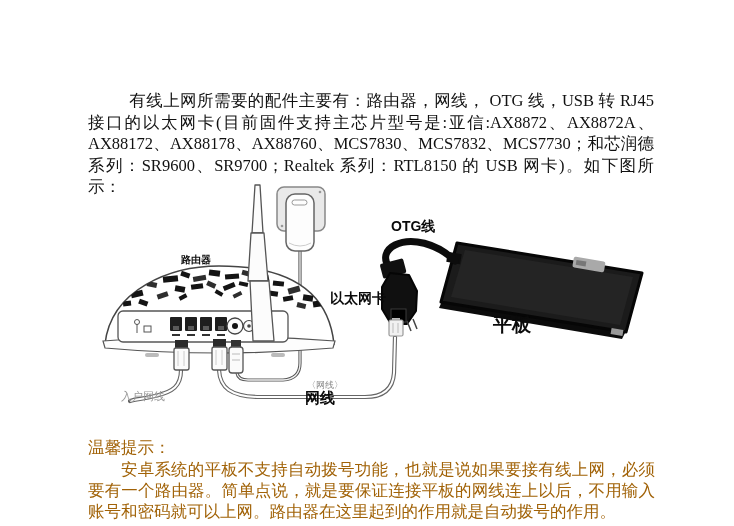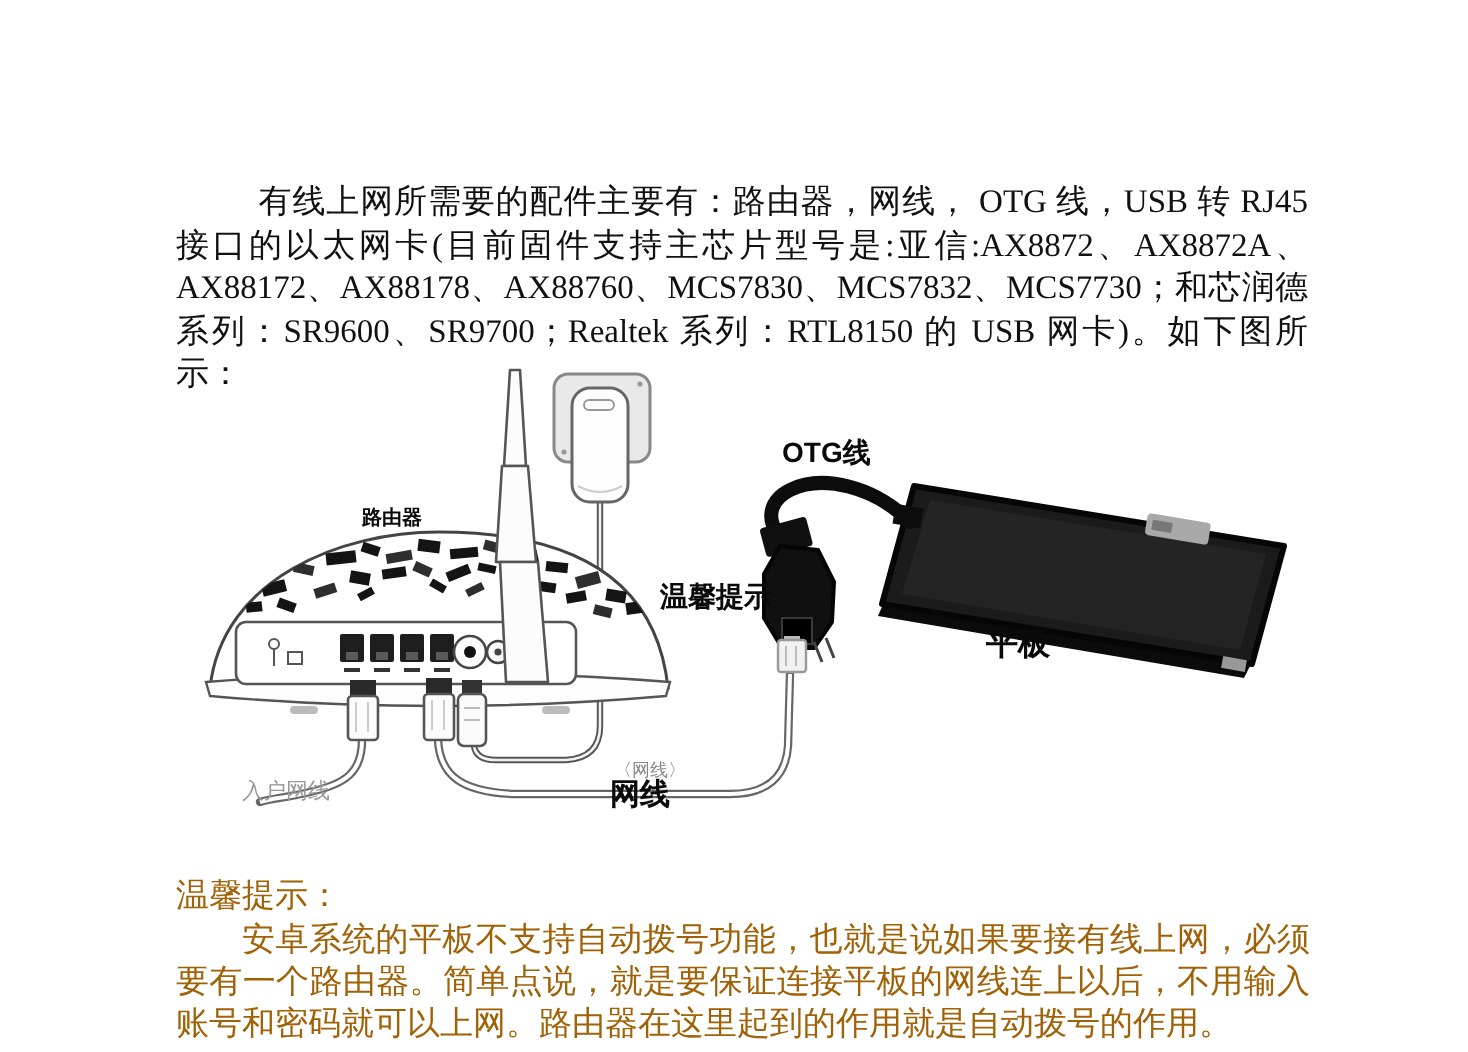--- a/index.html
+++ b/index.html
@@ -10,21 +10,21 @@
            font-size:34px; font-weight:bold; color:#000; letter-spacing:3px; }
   .intro { position:absolute; top:90px; left:88px; width:566px; font-size:16.5px;
            line-height:21.5px; color:#111; text-align:justify; text-indent:2.5em; }
   .diagram { position:absolute; left:85px; top:183px; width:600px; height:250px; }
   .diagram svg { position:absolute; left:0; top:0; }
   .dlabel { position:absolute; font-family:"Liberation Sans", sans-serif; font-weight:bold;
             color:#0a0a0a; white-space:nowrap; line-height:1; }
   .lbl-router   { left:96px;  top:72px;  font-size:10px; }
   .lbl-otg      { left:306px; top:36px;  font-size:14px; }
   .lbl-ethcard  { left:245px; top:108px; font-size:14px; }
-  .lbl-tablet   { left:408px; top:132px; font-size:16px; }
+  .lbl-tablet   { left:408px; top:132px; font-size:19px; }
   .lbl-cabletag { left:222px; top:198px; font-size:9px;  color:#888; font-weight:normal; }
   .lbl-cable    { left:220px; top:207px; font-size:15px; }
   .lbl-incoming { left:36px;  top:208px; font-size:11px; color:#999; font-weight:normal; }
   .tip { position:absolute; top:437px; left:88px; width:567px; color:#a16207;
          font-size:16.5px; line-height:21px; }
   .tip-heading { margin-bottom:1px; }
   .tip-body { text-indent:2em; text-align:justify; }
 </style>
 </head>
 <body>
@@ -178,21 +178,21 @@
         <rect x="304" y="137" width="14" height="16" rx="1.5" fill="#f1f1f1" stroke="#999" stroke-width="1.2"></rect>
         <line x1="308" y1="140" x2="308" y2="150" stroke="#bbb" stroke-width="1"></line>
         <line x1="313" y1="140" x2="313" y2="150" stroke="#bbb" stroke-width="1"></line>
         <line x1="322" y1="138" x2="326" y2="148" stroke="#444" stroke-width="1.5"></line>
         <line x1="328" y1="136" x2="332" y2="146" stroke="#444" stroke-width="1.5"></line>
       </g>
     </svg>
 
     <span class="dlabel lbl-router">路由器</span>
     <span class="dlabel lbl-otg">OTG线</span>
-    <span class="dlabel lbl-ethcard">温馨提示</span>
+    <span class="dlabel lbl-ethcard">以太网卡</span>
     <span class="dlabel lbl-tablet">平板</span>
     <span class="dlabel lbl-cabletag">〈网线〉</span>
     <span class="dlabel lbl-cable">网线</span>
     <span class="dlabel lbl-incoming">入户网线</span>
   </div>
 
   <div class="tip">
     <div class="tip-heading">温馨提示：</div>
     <p class="tip-body">安卓系统的平板不支持自动拨号功能，也就是说如果要接有线上网，必须要有一个路由器。简单点说，就是要保证连接平板的网线连上以后，不用输入账号和密码就可以上网。路由器在这里起到的作用就是自动拨号的作用。</p>
   </div>

